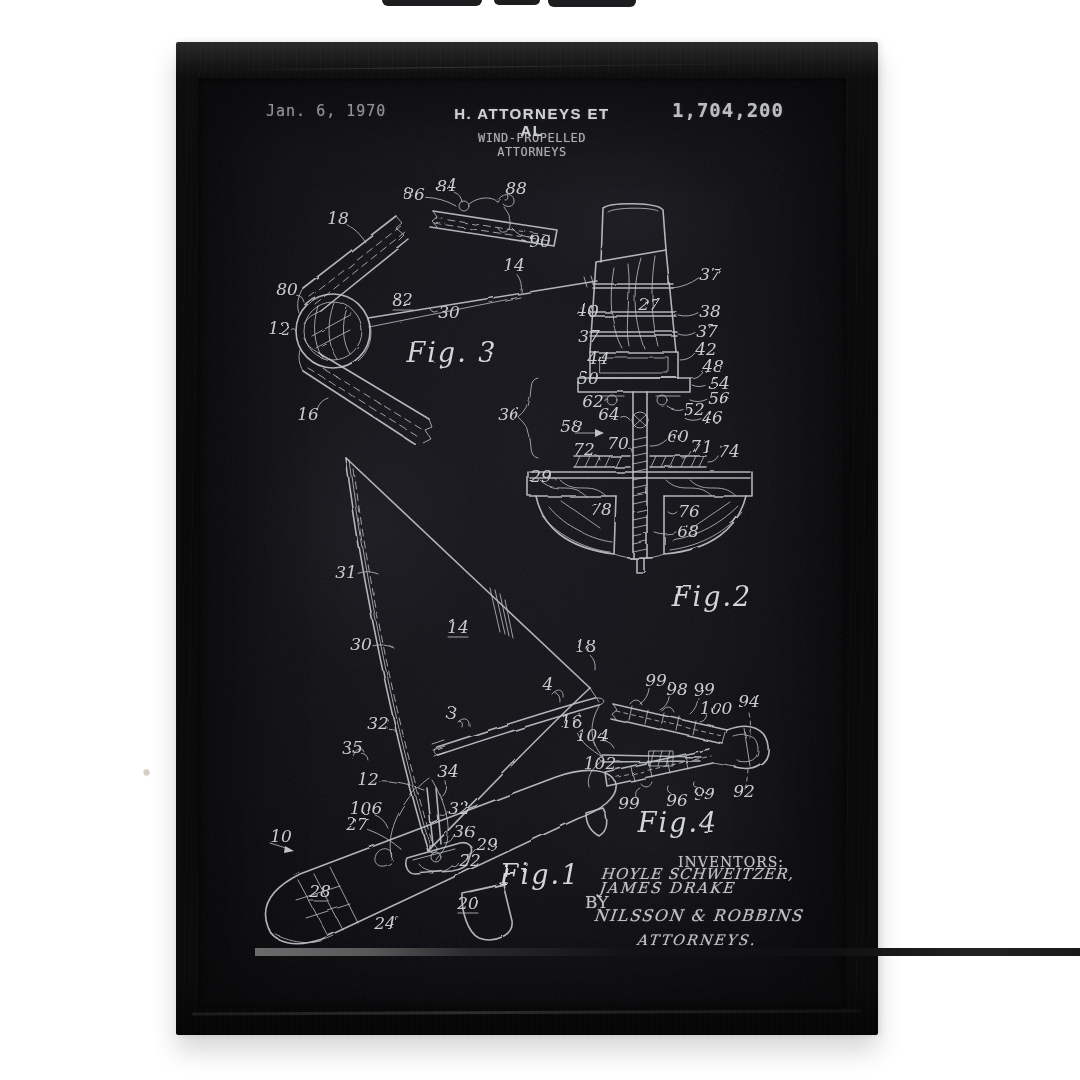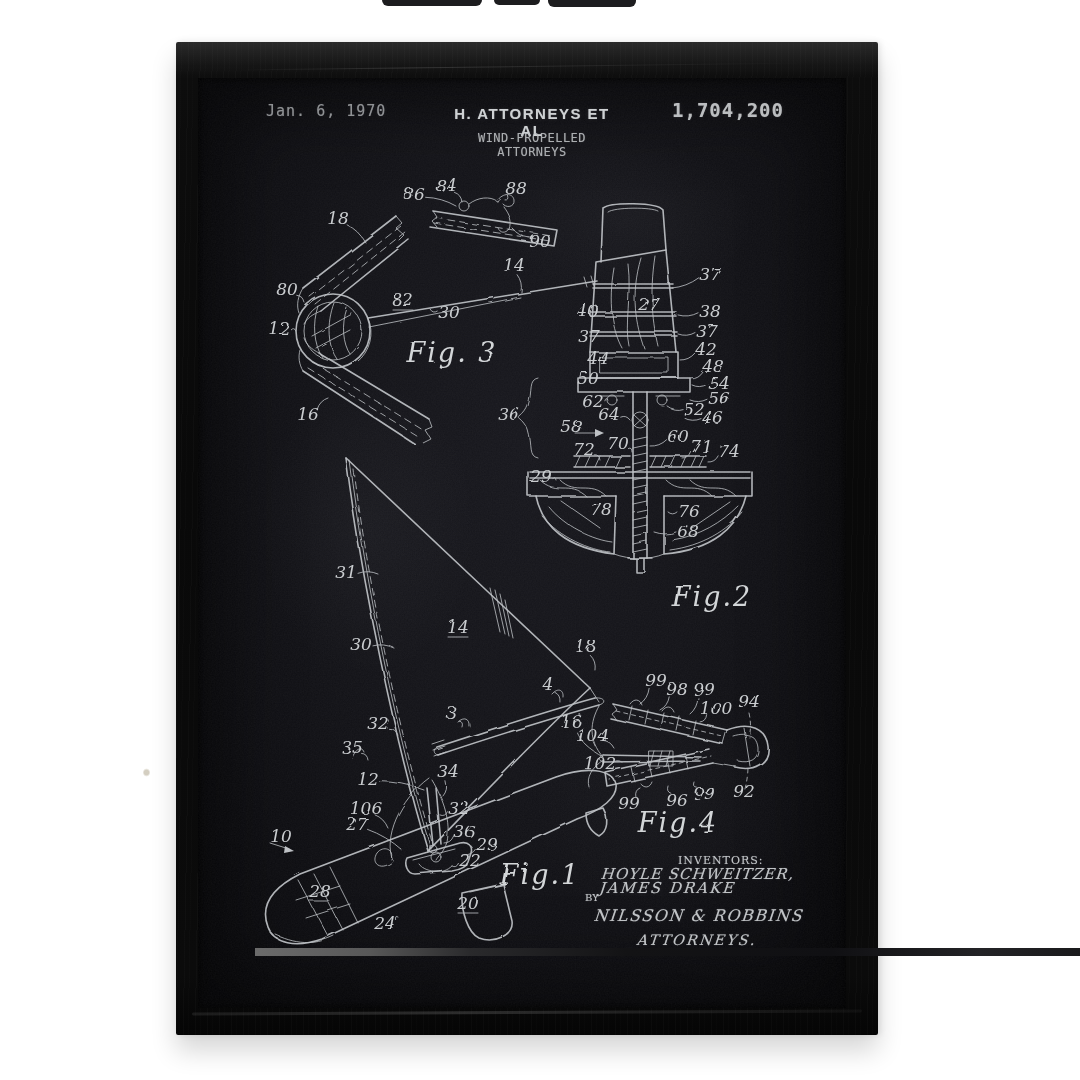--- a/index.html
+++ b/index.html
@@ -41,24 +41,24 @@
 
   
   .chalk-text{position:absolute;color:#bfc2c5;text-shadow:0 0 1px rgba(235,238,240,.35),0 0 7px rgba(205,210,215,.10);}
   .hdr-date{left:68px;top:24px;font:15px "DejaVu Sans Mono",monospace;letter-spacing:1px;opacity:.72;}
   .hdr-author{left:250px;top:27px;width:168px;text-align:center;font:bold 15px "Liberation Sans",sans-serif;letter-spacing:1.5px;color:#cdd0d2;}
   .hdr-number{left:474px;top:21px;font:bold 19px "DejaVu Sans Mono",monospace;letter-spacing:1px;color:#c9ccce;opacity:.92;}
   .hdr-title{left:246px;top:53px;width:176px;text-align:center;font:12px "DejaVu Sans Mono",monospace;letter-spacing:.5px;opacity:.88;}
   .hdr-filed{left:256px;top:78px;width:156px;text-align:center;font:12.5px "DejaVu Sans Mono",monospace;letter-spacing:.5px;opacity:.85;}
 
   .inv{font-family:"DejaVu Serif",serif;}
-  .inv-heading{left:480px;top:776px;font-size:11px;letter-spacing:1px;}
+  .inv-heading{left:480px;top:776px;font-size:14px;letter-spacing:1px;}
   .inv-name1{left:404px;top:787px;font-style:italic;font-size:15px;letter-spacing:1px;transform:skewX(-8deg);}
   .inv-name2{left:402px;top:801px;font-style:italic;font-size:15px;letter-spacing:2px;transform:skewX(-8deg);}
-  .inv-by{left:387px;top:814px;font-size:10px;text-align:center;}
+  .inv-by{left:387px;top:814px;font-size:17px;text-align:center;}
   .inv-firm{left:397px;top:828px;font-style:italic;font-size:16px;letter-spacing:1.5px;transform:skewX(-8deg);}
   .inv-role{left:440px;top:854px;font-style:italic;font-size:14.5px;letter-spacing:2px;transform:skewX(-8deg);}
 
   
   .art{position:absolute;inset:0;width:100%;height:100%;}
   .art path,.art circle,.art rect,.art line{stroke:#bdc0c4;fill:none;stroke-width:1.6;stroke-linecap:round;stroke-linejoin:round;stroke-opacity:.92;}
   .art .thin{stroke-width:1;stroke-opacity:.8;}
   .art .dash{stroke-dasharray:7 5;stroke-width:1;stroke-opacity:.8;}
   .art .dash2{stroke-dasharray:4 4;stroke-width:1;stroke-opacity:.8;}
   .art .fill{fill:#bdc0c4;stroke:none;}

